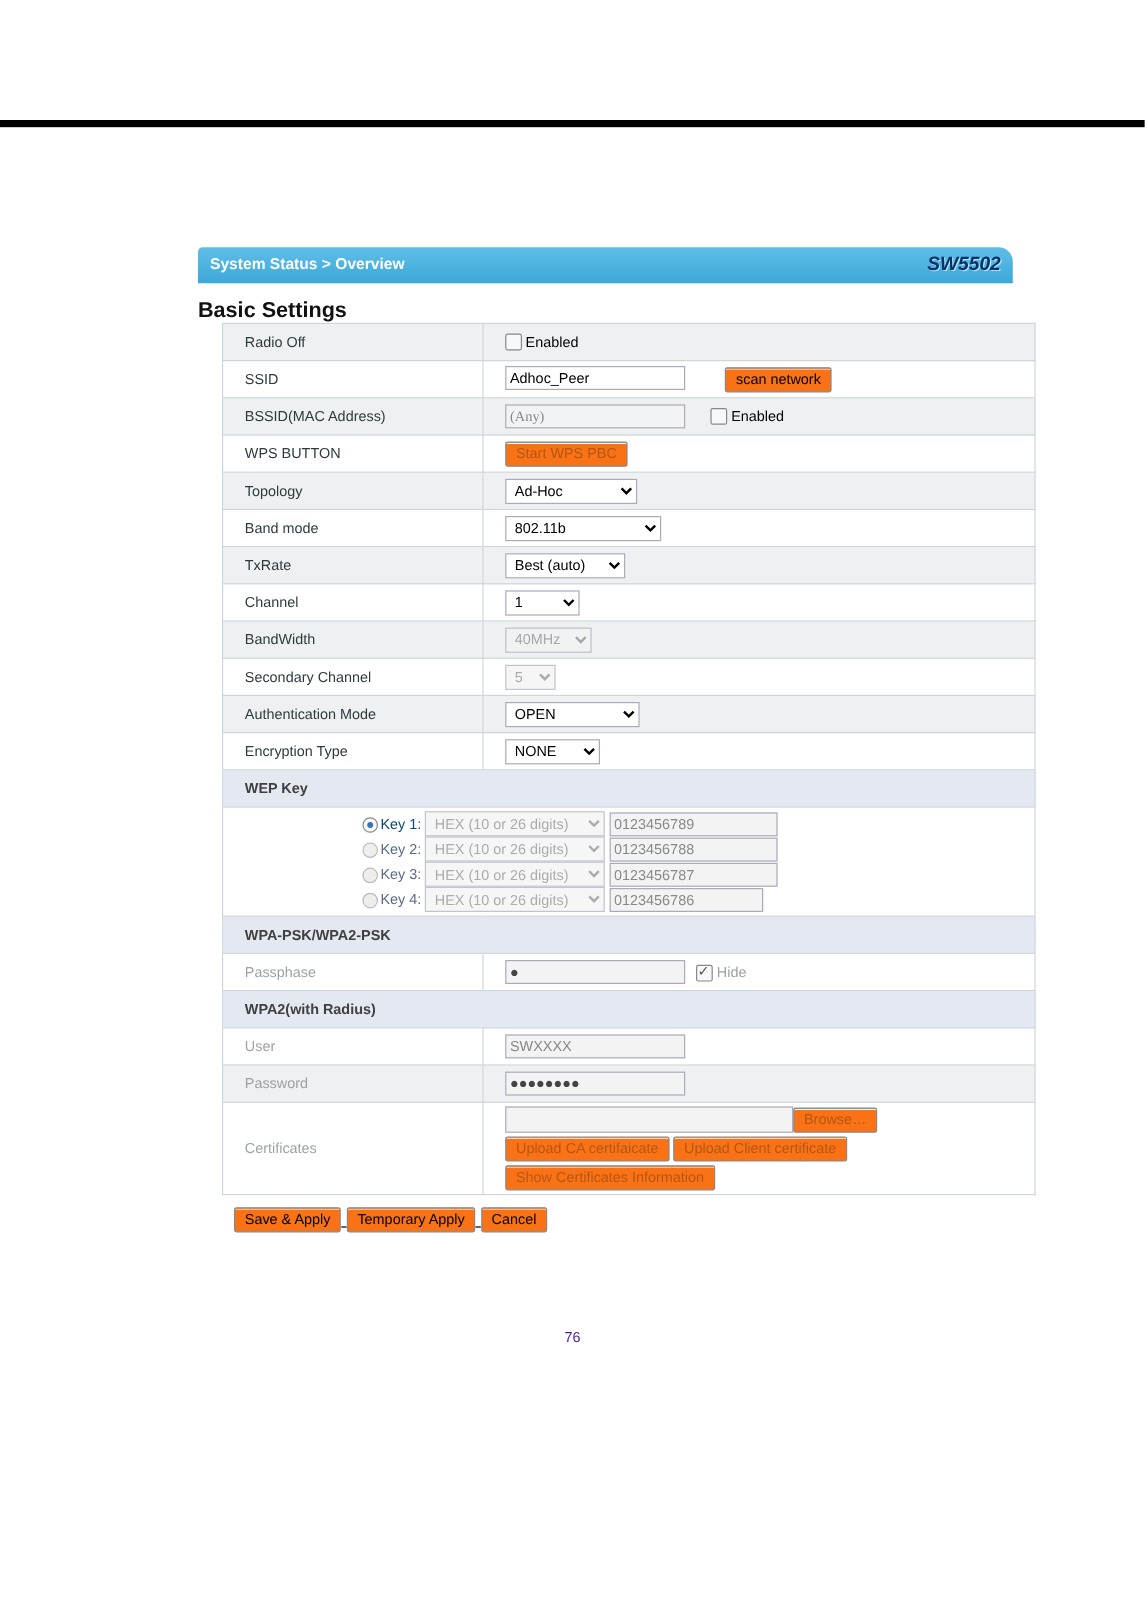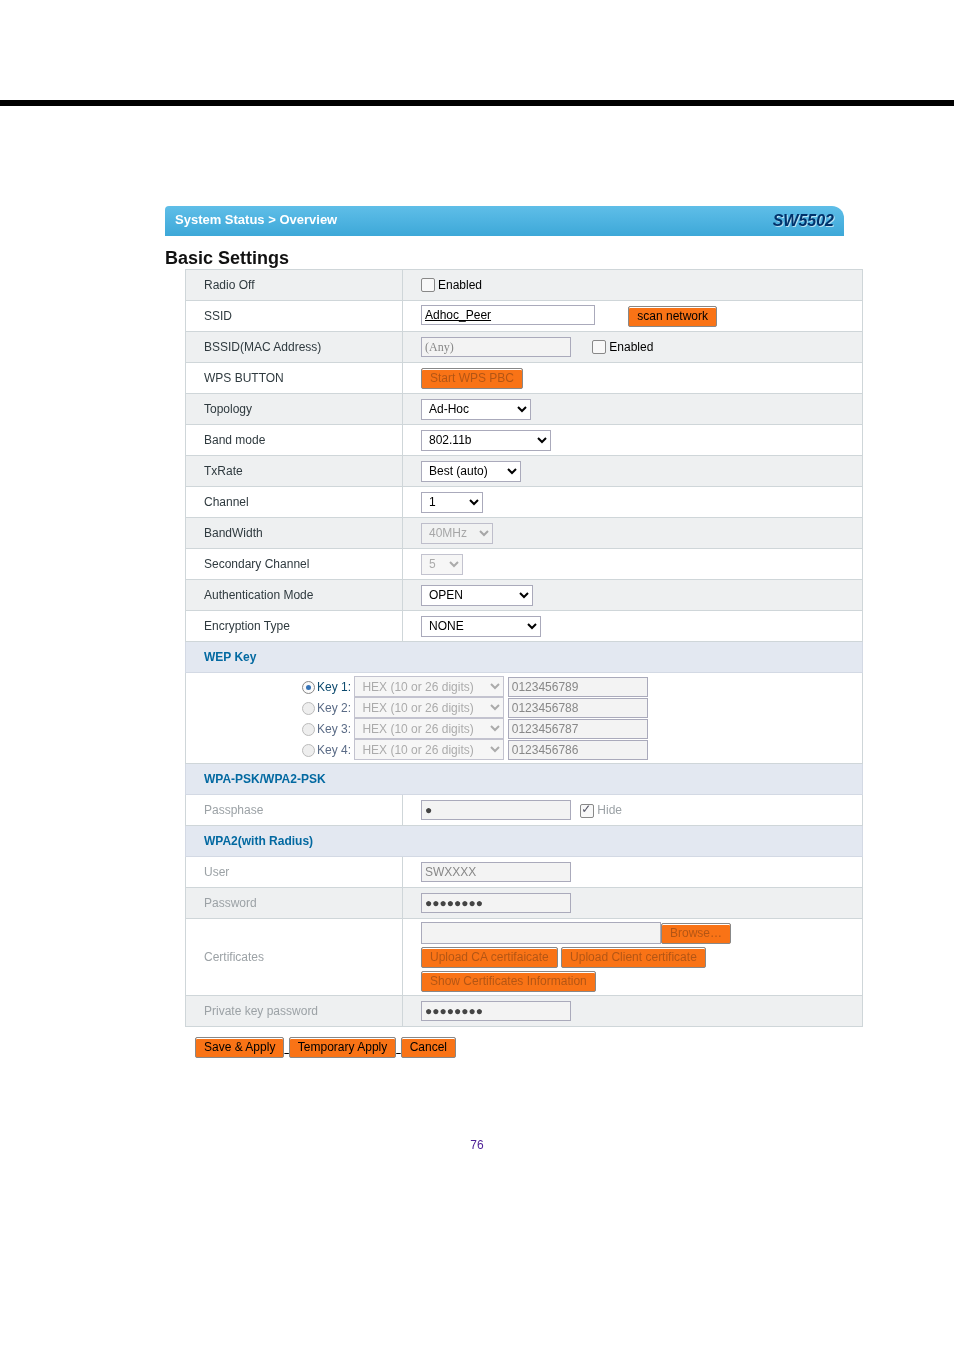--- a/index.html
+++ b/index.html
@@ -56,21 +56,21 @@
     height: 24px;
   }
   table.settings td.label-cell {
     width: 180px;
     color: #2f3a3f;
     background: #fff;
   }
   table.settings tr.alt td { background: #eef0f1; }
   table.settings tr.hdr td {
     background: #e3e8f1;
-    color: #0369a1;
+    color: #404040;
     font-weight: bold;
     border: 1px solid #d3d9e4;
   }
   table.settings td.disabled-text { color: #9ca2a6; }
   input[type="text"], input[type="password"], select, .text-input {
     font-family: Arial, sans-serif;
     font-size: 12px;
     padding: 1px 3px;
     border: 1px solid #aab;
     background: #fff;
@@ -169,21 +169,21 @@
         <tr class="alt">
       <td class="label-cell">Radio Off</td>
       <td>
         <span class="chk"></span><span>Enabled</span>
       </td>
     </tr>
 
     <tr>
       <td class="label-cell">SSID</td>
       <td>
-        <input type="text" style="width: 174px; text-decoration: underline;" value="Adhoc_Peer">
+        <input type="text" style="width: 150px;" value="Adhoc_Peer">
         <button class="btn" style="margin-left:30px">scan network</button>
       </td>
     </tr>
 
     <tr class="alt">
       <td class="label-cell">BSSID(MAC Address)</td>
       <td>
         <input type="text" disabled="" style="width: 150px; font-family: Liberation Serif, serif;" value="(Any)">
         <span style="margin-left:18px"><span class="chk"></span><span>Enabled</span></span>
       </td>
@@ -224,21 +224,21 @@
       <td><select disabled="" style="width:42px"><option>5</option></select></td>
     </tr>
 
     <tr class="alt">
       <td class="label-cell">Authentication Mode</td>
       <td><select style="width:112px"><option>OPEN</option></select></td>
     </tr>
 
     <tr>
       <td class="label-cell">Encryption Type</td>
-      <td><select style="width:120px"><option>NONE</option></select></td>
+      <td><select style="width:79px"><option>NONE</option></select></td>
     </tr>
 
     <tr class="hdr">
           <td colspan="2">WEP Key</td>
         </tr>
     <tr>
       <td colspan="2" style="padding:0">
         <div style="padding:3px 6px 3px 6px">
 
           <div style="text-align:left;margin-left:110px">
@@ -255,21 +255,21 @@
 
           <div style="text-align:left;margin-left:110px">
             <span class="radio disabled"></span><span style="color:#5a6b86">Key 3:</span>
             <select disabled="" style="width:150px"><option>HEX (10 or 26 digits)</option></select>
             <input type="text" disabled="" style="width: 140px;" value="0123456787">
           </div>
 
           <div style="text-align:left;margin-left:110px">
             <span class="radio disabled"></span><span style="color:#5a6b86">Key 4:</span>
             <select disabled="" style="width:150px"><option>HEX (10 or 26 digits)</option></select>
-            <input type="text" disabled="" style="width: 140px;" value="0123456786">
+            <input type="text" disabled="" style="width: 128px;" value="0123456786">
           </div>
         </div>
       </td>
     </tr>
 
     <tr class="hdr">
           <td colspan="2">WPA-PSK/WPA2-PSK</td>
         </tr>
     <tr>
       <td class="label-cell disabled-text">Passphase</td>
@@ -299,24 +299,20 @@
         </div>
         <div style="margin-bottom:3px">
           <button class="btn" disabled="">Upload CA certifaicate</button>
           <button class="btn" disabled="">Upload Client certificate</button>
         </div>
         <div>
           <button class="btn" disabled="">Show Certificates Information</button>
         </div>
       </td>
     </tr>
-    <tr class="alt">
-      <td class="label-cell disabled-text">Private key password</td>
-      <td><input type="text" disabled="" style="width: 150px; color: rgb(68, 68, 68);" value="●●●●●●●●"></td>
-    </tr>
   </tbody>
     </table>
 
   <div class="btn-row">
     <button class="btn">Save &amp; Apply</button>
     <button class="btn">Temporary Apply</button>
     <button class="btn">Cancel</button>
   </div>
 
 </div>

